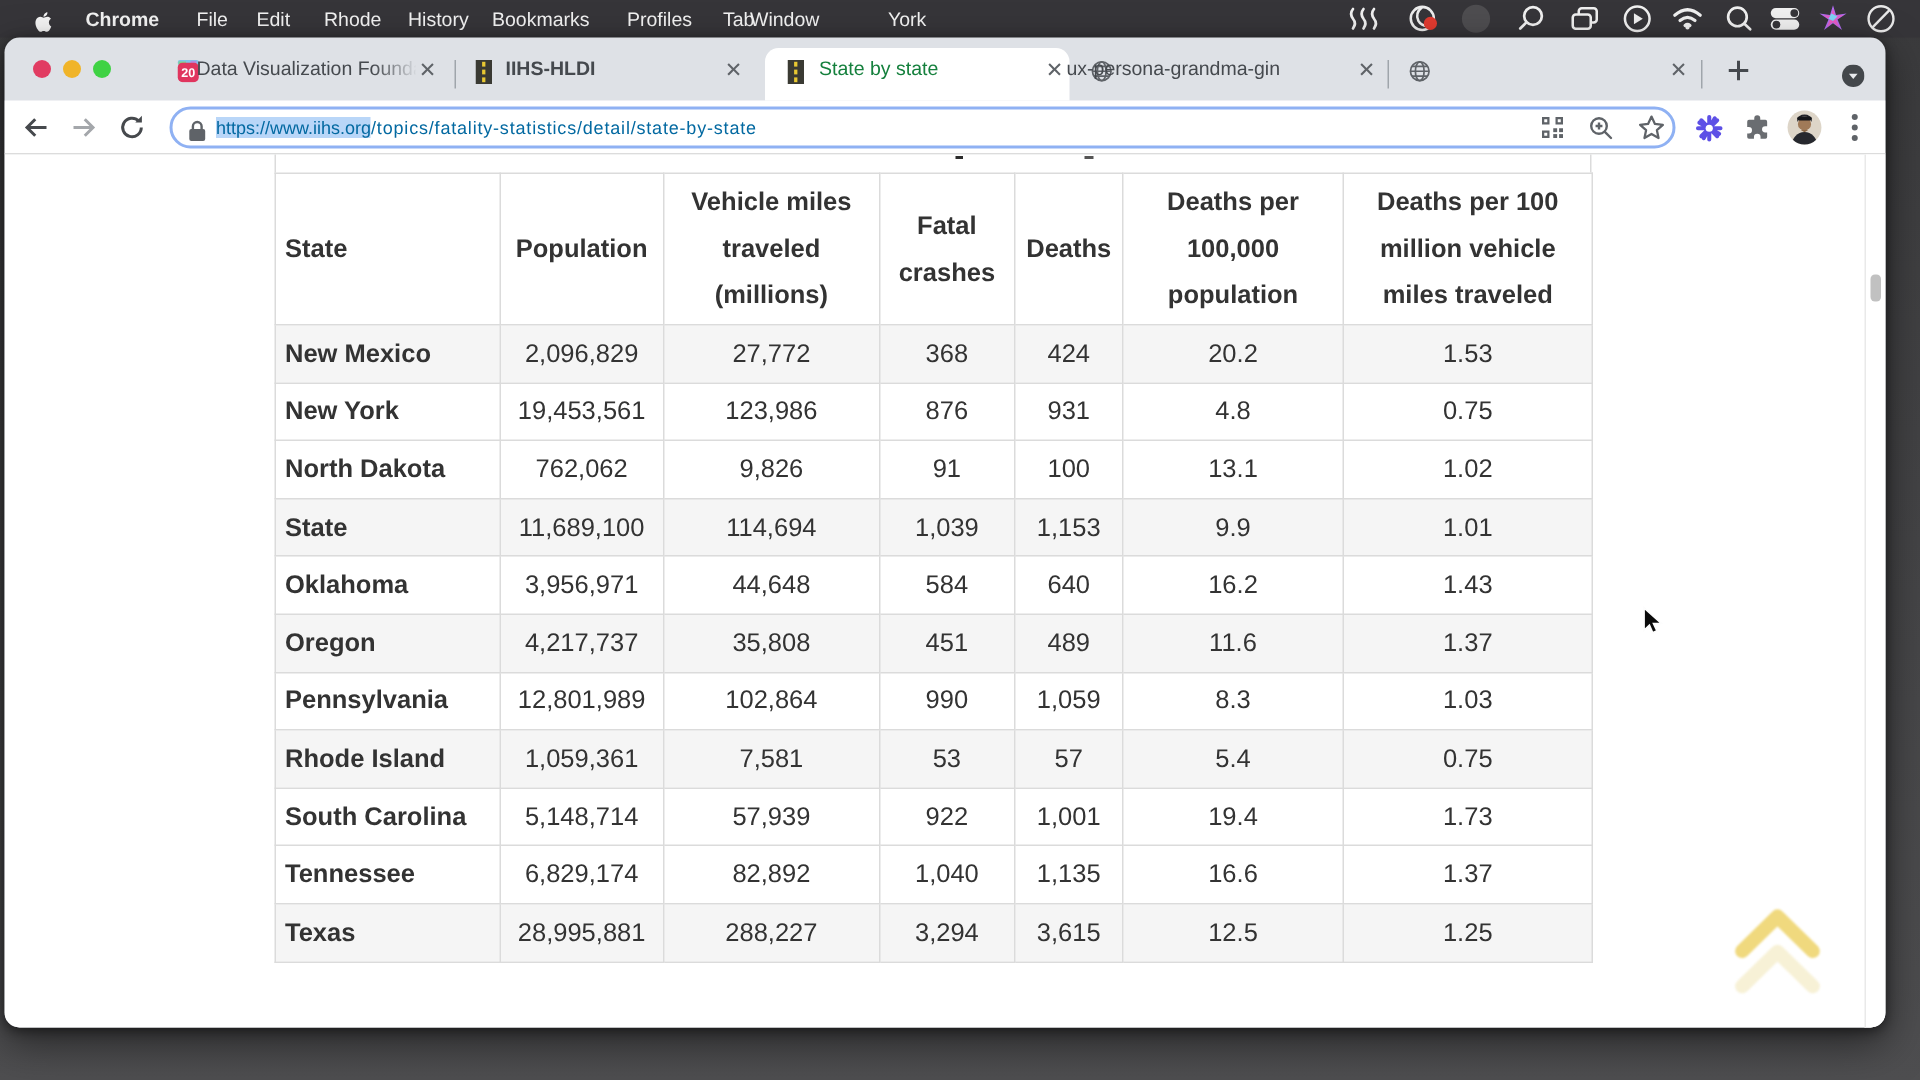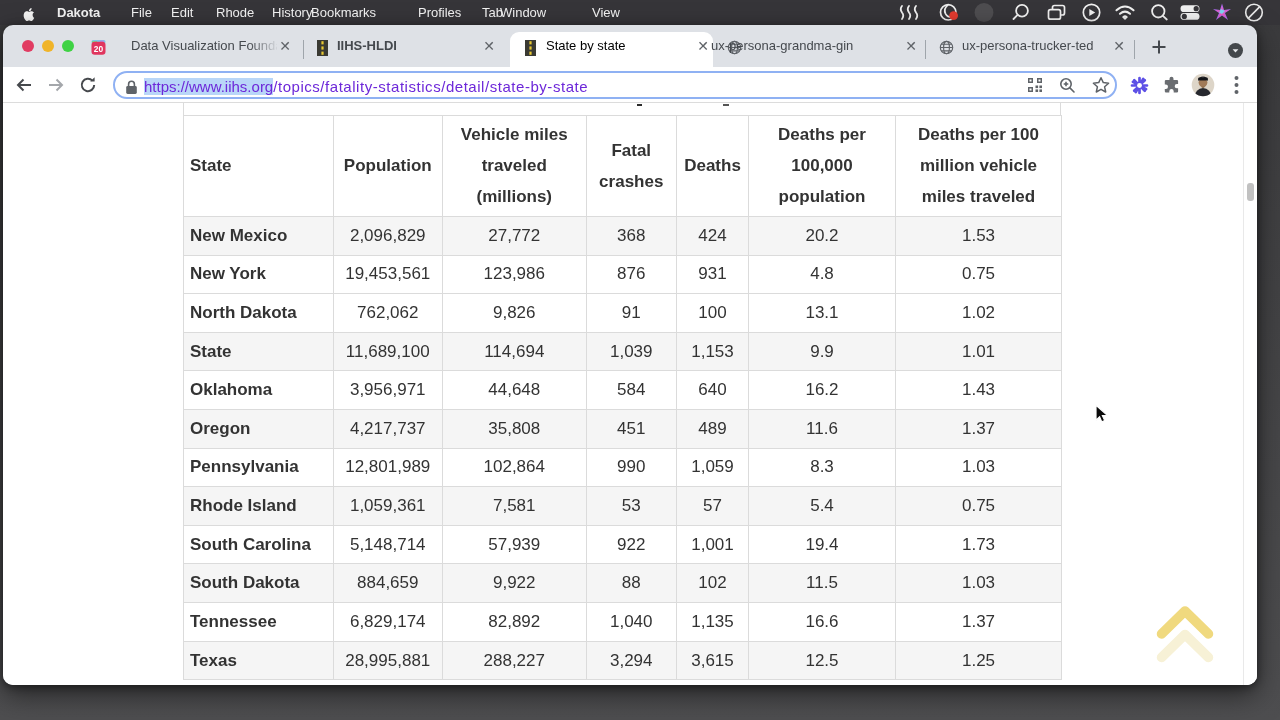--- a/index.html
+++ b/index.html
@@ -23,21 +23,21 @@
             font-size:14px; line-height:14px; text-align:center; }
   .tdivider { position:absolute; top:15px; width:1px; height:19px; background:#9fa5ab; }
   .activetab { position:absolute; left:507px; top:7px; width:203px; height:35px;
                background:#fff; border-radius:9px 9px 0 0; }
   .favicon { position:absolute; top:15px; }
   
   .toolbar { position:absolute; left:0; top:42px; width:1254px; height:36px;
              background:#fff; border-bottom:1px solid #dcdcdc; }
   .omnibox { position:absolute; left:110px; top:3.5px; width:1004px; height:28px;
              border:2px solid #8fb1f3; border-radius:15px; background:#fff; }
-  .urltext { position:absolute; left:29px; top:5px; font-size:15px; color:#6d28d9;
+  .urltext { position:absolute; left:29px; top:5px; font-size:12px; color:#0369a1;
              white-space:nowrap;  }
   .sel { background:#b9d6f8; }
   
   .content { position:absolute; left:0; top:78px; width:1254px; height:583px; background:#fff; }
   table { border-collapse:collapse; table-layout:fixed; position:absolute;
           left:180px; top:11.5px; width:878px; font-size:17px; color:#333; }
   th, td { border:1px solid #dbdbdb; font-weight:400; }
   thead th { font-weight:700; text-align:center; line-height:31px; padding:2px 0; }
   th.st { text-align:left; padding-left:6px; }
   tbody tr { height:38.62px;margin-left:40px; }
@@ -49,30 +49,30 @@
   .scrollthumb { position:absolute; left:3px; top:80px; width:7px; height:18px;
                  background:#c1c1c1; border-radius:3px; }
   .totop { position:absolute; left:1152px; top:497.5px; width:60px; height:62px; }
 </style>
 </head>
 <body>
   <div class="menubar">
     <span class="mi" style="left:22px; top:1px"><svg width="13" height="15" viewBox="0 0 13 15" style="vertical-align:middle">
         <path fill="#f4f4f4" d="M10.6 7.9c0-1.6 1.3-2.4 1.4-2.4-.8-1.1-2-1.3-2.4-1.3-1-.1-2 .6-2.5.6-.5 0-1.3-.6-2.2-.6-1.1 0-2.2.7-2.7 1.7-1.2 2-.3 5 .8 6.6.5.8 1.2 1.7 2 1.6.8 0 1.1-.5 2.1-.5s1.3.5 2.2.5c.9 0 1.5-.8 2-1.6.6-.9.9-1.8.9-1.8s-1.6-.7-1.6-2.8zM9 3.2c.4-.6.7-1.3.6-2.1-.6 0-1.4.4-1.9 1-.4.5-.8 1.3-.7 2 .8.1 1.5-.3 2-.9z"></path>
       </svg></span>
-    <span class="mi b" style="left:57px">Dakota</span>
+    <span class="mi b" style="left:57px">Chrome</span>
     <span class="mi" style="left:131px">File</span>
     <span class="mi" style="left:171px">Edit</span>
     <span class="mi" style="left:216px">Rhode</span>
     <span class="mi" style="left:272px">History</span>
-    <span class="mi" style="left:311px">Bookmarks</span>
+    <span class="mi" style="left:328px">Bookmarks</span>
     <span class="mi" style="left:418px">Profiles</span>
     <span class="mi" style="left:482px">Tab</span>
     <span class="mi" style="left:500px">Window</span>
-    <span class="mi" style="left:592px">View</span>
+    <span class="mi" style="left:592px">York</span>
     <svg class="mi" style="left:896px;top:0" width="28" height="25" viewBox="0 0 28 25">
       <g stroke="#f0f0f0" stroke-width="1.8" fill="none" stroke-linecap="round">
         <path d="M6 6 q-2.5 3 0 6.5 q2.5 3 0 6.5"></path>
         <path d="M13 6 q-2.5 3 0 6.5 q2.5 3 0 6.5"></path>
         <path d="M20 6 q-2.5 3 0 6.5 q2.5 3 0 6.5"></path>
       </g>
     </svg>
 <svg class="mi" style="left:936px;top:0" width="27" height="25" viewBox="0 0 27 25">
       <g fill="none" stroke="#ededed" stroke-width="1.7">
         <circle cx="12.2" cy="12.3" r="7.7"></circle>
@@ -135,21 +135,21 @@
       </g>
     </svg>
   </div>
 
   <div class="win">
 
     <div class="light" style="left:18.5px; background:#e13c62;"></div>
     <div class="light" style="left:39px;  background:#f0b429;"></div>
     <div class="light" style="left:59px;  background:#3fd244;"></div>
 
-    <div class="favicon" style="left:88px;"><svg width="15" height="15" viewBox="0 0 15 15">
+    <div class="favicon" style="left:115px;"><svg width="15" height="15" viewBox="0 0 15 15">
         <rect x="0.5" y="0" width="14" height="3.5" rx="1.5" fill="#7ec6e8"></rect>
         <path d="M1 1 h5 v2 h-5 z" fill="#7fd08f"></path>
         <path d="M9 0.5 h4 v2.5 h-4 z" fill="#b08ee0"></path>
         <rect x="0.5" y="1.8" width="14" height="13" rx="3.2" fill="#e0355e"></rect>
         <text x="7.5" y="11.6" font-size="8.4" font-weight="700" fill="#fff" text-anchor="middle" font-family="Liberation Sans, sans-serif">20</text>
       </svg></div>
     <div class="tabtitle" style="left:128px; width:146px;">Data Visualization Founda</div>
     <div style="position:absolute; left:246px; top:9px; width:30px; height:25px; background:linear-gradient(90deg, rgba(222,225,230,0), #dee1e6);"></div>
     <div class="tclose" style="left:275px;">✕</div>
     <div class="tdivider" style="left:300px;"></div>
@@ -163,42 +163,41 @@
     <div class="tabtitle" style="left:334px; width:120px;font-weight:bold;">IIHS-HLDI</div>
     <div class="tclose" style="left:479px;">✕</div>
 
     <div class="activetab"></div>
     <div class="favicon" style="left:522px;"><svg width="11" height="16" viewBox="0 0 11 16">
         <rect x="0" y="0" width="11" height="16" fill="#3a3a33"></rect>
         <rect x="4.4" y="1.2" width="2.2" height="3.2" fill="#e8c832"></rect>
         <rect x="4.4" y="6.4" width="2.2" height="3.2" fill="#e8c832"></rect>
         <rect x="4.4" y="11.6" width="2.2" height="3.2" fill="#e8c832"></rect>
       </svg></div>
-    <div class="tabtitle" style="left:543px; width:130px; color:#000000;">State by state</div>
+    <div class="tabtitle" style="left:543px; width:130px; color:#15803d;">State by state</div>
     <div class="tclose" style="left:693px;">✕</div>
 
     <div class="favicon" style="left:724px;"><svg width="15" height="15" viewBox="0 0 15 15">
         <g fill="none" stroke="#5f6368" stroke-width="1.15">
           <circle cx="7.5" cy="7.5" r="6.2"></circle>
           <ellipse cx="7.5" cy="7.5" rx="2.9" ry="6.2"></ellipse>
           <path d="M1.3 7.5 h12.4 M2.2 4.2 h10.6 M2.2 10.8 h10.6"></path>
         </g>
       </svg></div>
     <div class="tabtitle" style="left:708px; width:150px;">ux-persona-grandma-gin</div>
     <div class="tclose" style="left:901px;">✕</div>
     <div class="tdivider" style="left:922px;"></div>
 
     <div class="favicon" style="left:936px;"><svg width="15" height="15" viewBox="0 0 15 15">
         <g fill="none" stroke="#5f6368" stroke-width="1.15">
           <circle cx="7.5" cy="7.5" r="6.2"></circle>
           <ellipse cx="7.5" cy="7.5" rx="2.9" ry="6.2"></ellipse>
           <path d="M1.3 7.5 h12.4 M2.2 4.2 h10.6 M2.2 10.8 h10.6"></path>
         </g>
       </svg></div>
-    <div class="tabtitle" style="left:959px; width:145px;">ux-persona-trucker-ted</div>
     <div class="tclose" style="left:1109px;">✕</div>
     <div class="tdivider" style="left:1131px;"></div>
     <svg style="position:absolute; left:1148px; top:14px;" width="16" height="16" viewBox="0 0 16 16">
       <path d="M8 1.5 V14.5 M1.5 8 H14.5" stroke="#45494e" stroke-width="2" fill="none"></path>
     </svg>
     <svg style="position:absolute; left:1224.5px; top:17.5px;" width="15" height="15" viewBox="0 0 15 15">
       <circle cx="7.5" cy="7.5" r="7.5" fill="#43474b"></circle>
       <path d="M4.6 6.2 h5.8 l-2.9 3.4 z" fill="#e8eaed"></path>
     </svg>
 
@@ -375,29 +374,20 @@
           </tr>
           <tr>
             <th>South Carolina</th>
             <td>5,148,714</td>
             <td>57,939</td>
             <td>922</td>
             <td>1,001</td>
             <td>19.4</td>
             <td>1.73</td>
           </tr>
-          <tr class="z">
-            <th>South Dakota</th>
-            <td>884,659</td>
-            <td>9,922</td>
-            <td>88</td>
-            <td>102</td>
-            <td>11.5</td>
-            <td>1.03</td>
-          </tr>
           <tr>
             <th>Tennessee</th>
             <td>6,829,174</td>
             <td>82,892</td>
             <td>1,040</td>
             <td>1,135</td>
             <td>16.6</td>
             <td>1.37</td>
           </tr>
           <tr class="z">

